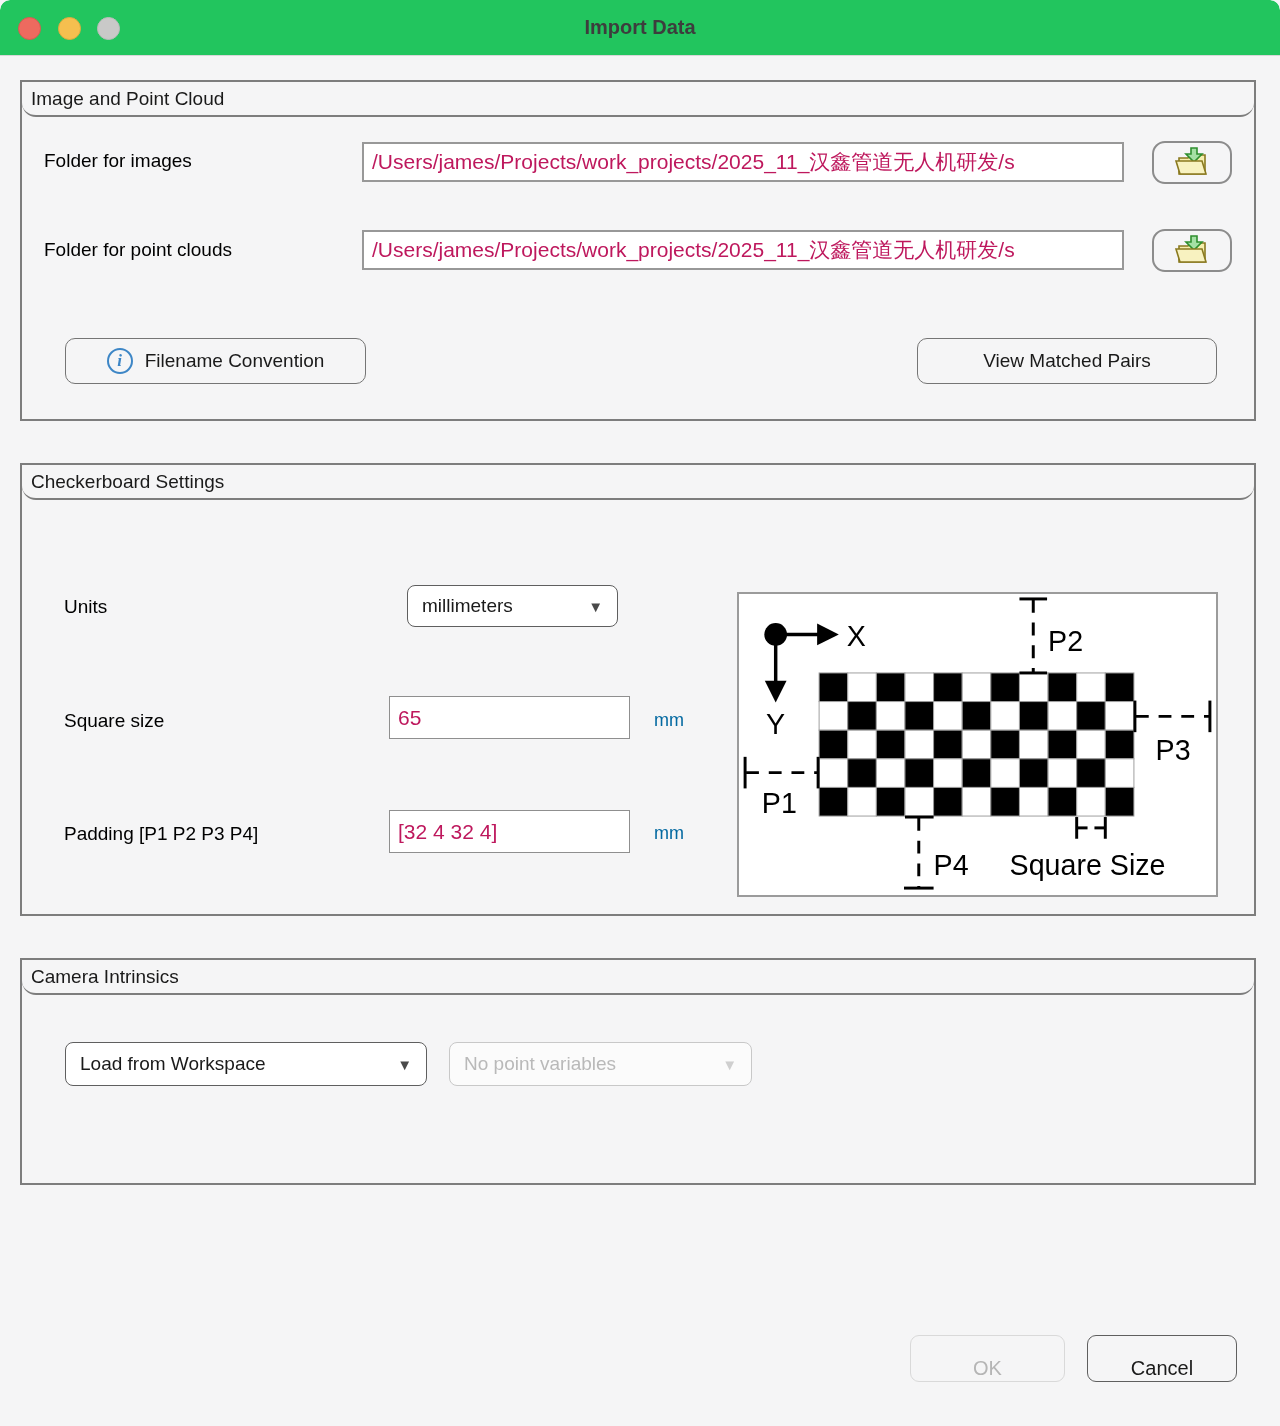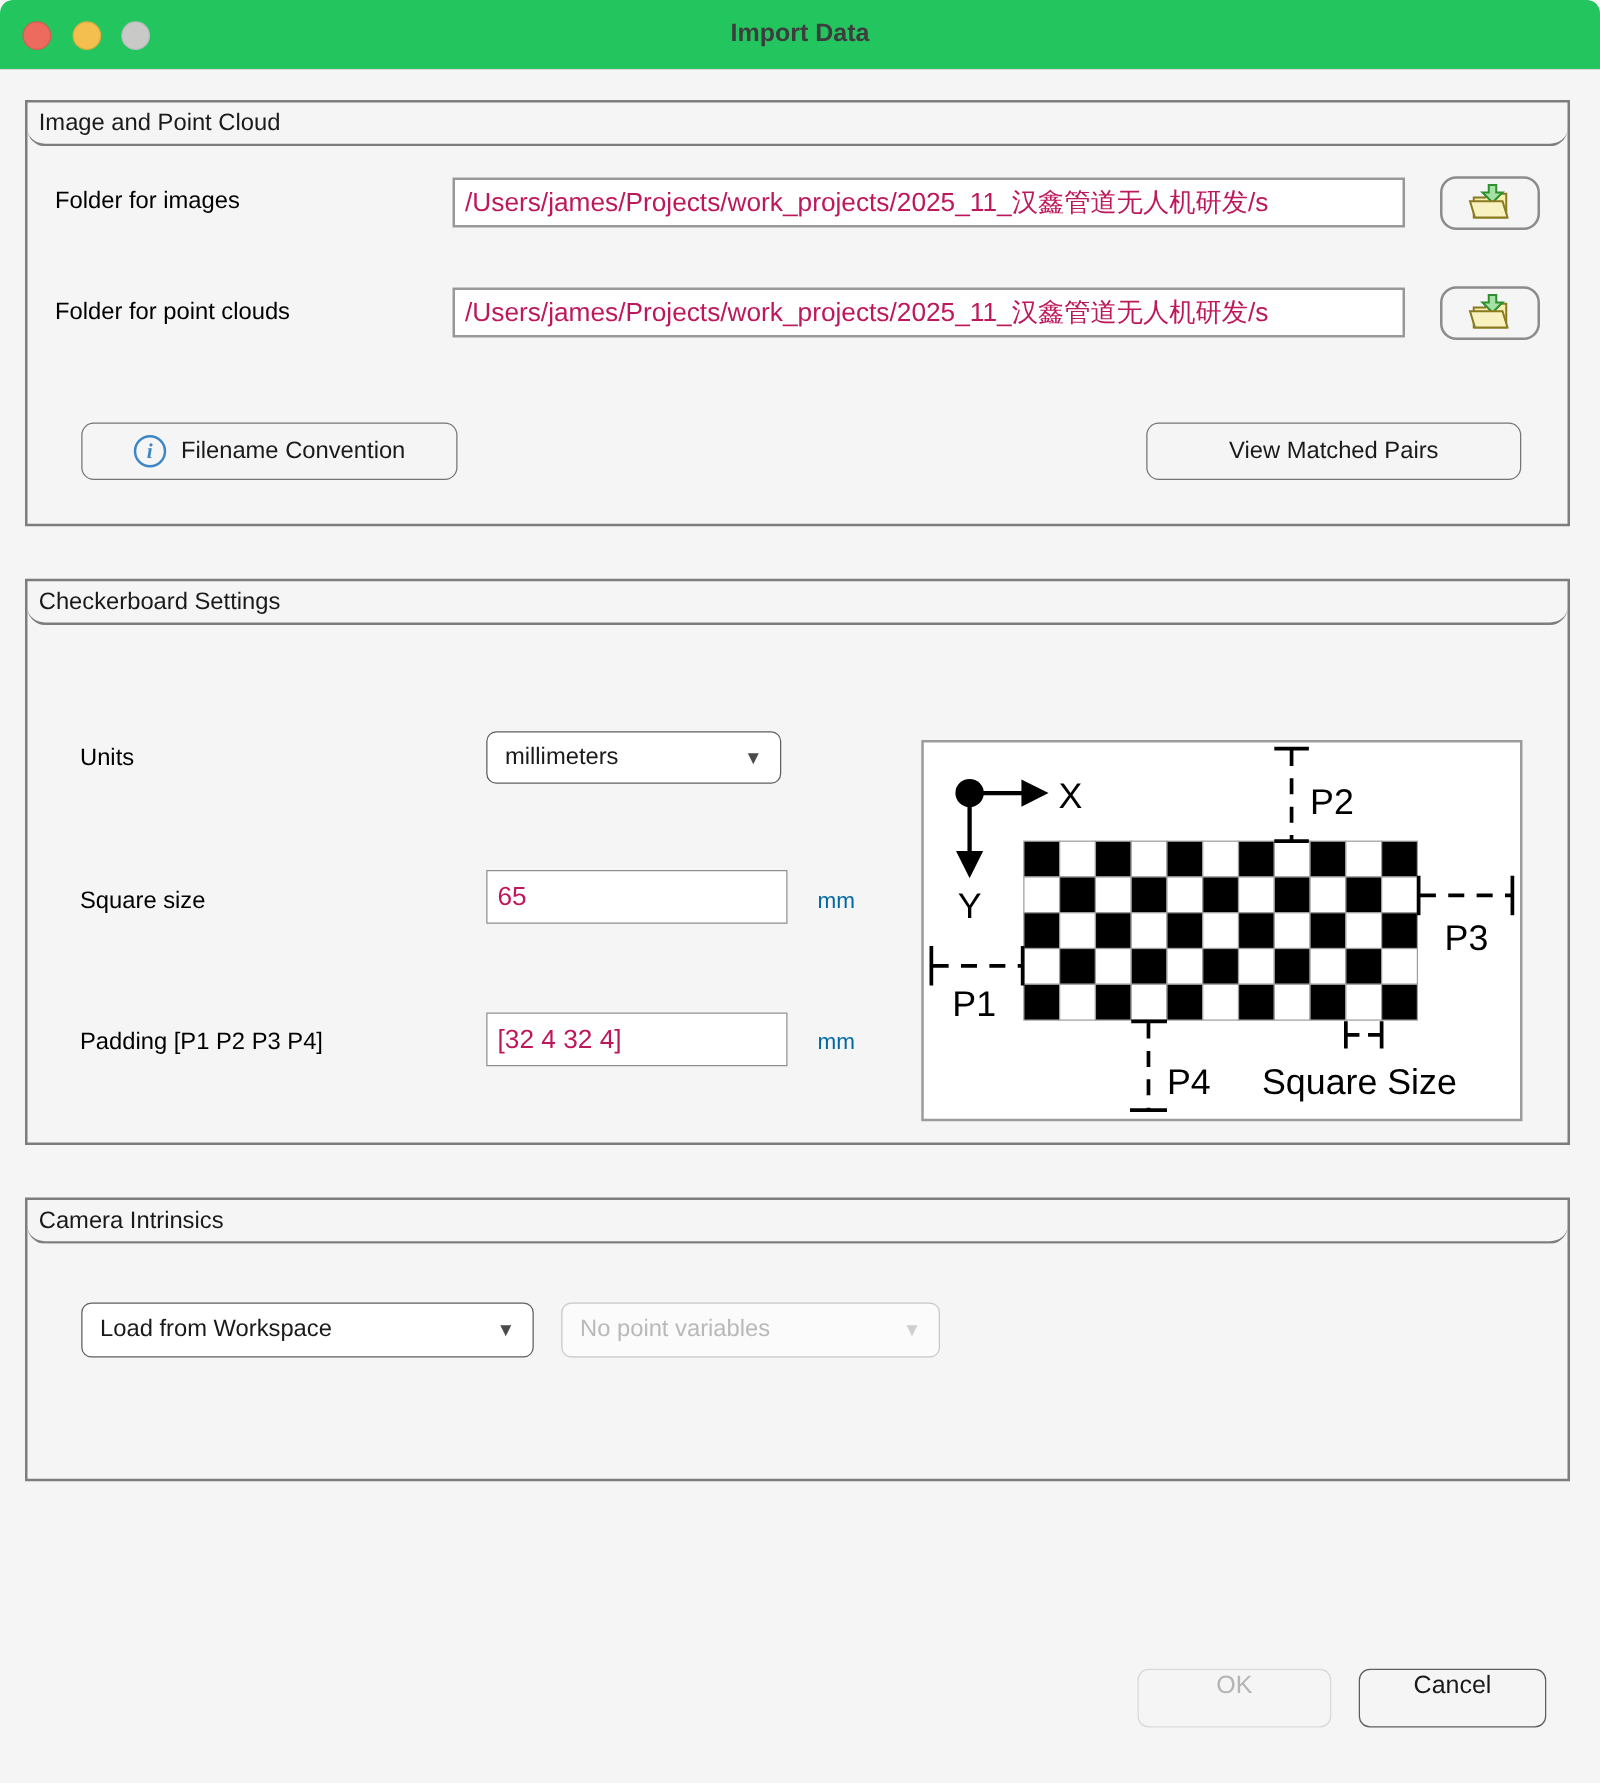--- a/index.html
+++ b/index.html
@@ -71,21 +71,21 @@
   .dropdown.disabled .dd-arrow{color:#cfcfcf;}
   .unit-label{position:absolute;font-size:18px;color:#0369a1;}
   
   .diagram-svg{
     position:absolute;background:#ffffff;border:2px solid #9b9b9b;box-sizing:border-box;
   }
   
   .footer-btn{
     position:absolute;top:1335px;height:47px;box-sizing:border-box;
     border-radius:9px;font-size:20px;
-    display:flex;align-items:flex-start;justify-content:center;
+    display:flex;align-items:flex-end;justify-content:center;
     font-family:"Liberation Sans","DejaVu Sans",sans-serif;background:#f5f5f6;
   }
   .footer-btn.ok{left:910px;width:155px;border:1.5px solid #d9d9d9;color:#b5b5b5;cursor:default;}
   .footer-btn.cancel{left:1087px;width:150px;border:1.5px solid #5f5f5f;color:#1a1a1a;cursor:pointer;}
 </style>
 </head>
 <body>
 
 <div class="titlebar">
   <div class="tl red"></div>
@@ -125,21 +125,21 @@
     <button class="push-btn" style="left:895px;top:221px;width:300px;height:46px;">
       <span>View Matched Pairs</span>
     </button>
   </div>
 </div>
 
 <div class="groupbox" style="top:463px;height:453px;">
   <div class="gb-header">Checkerboard Settings</div>
   <div class="gb-body">
     <div class="field-label" style="left:42px;top:96px;">Units</div>
-    <div class="dropdown" style="left:367px;top:85px;width:236px;">
+    <div class="dropdown" style="left:385px;top:85px;width:211px;">
       <span class="dd-text">millimeters</span>
       <span class="dd-arrow">▼</span>
     </div>
 
     <div class="field-label" style="left:42px;top:210px;">Square size</div>
     <input class="text-input" style="left: 367px; top: 196px; width: 241px; height: 43px; border-width: 1.5px; border-color: rgb(143, 143, 143);" type="text" value="65">
     <div class="unit-label" style="left:632px;top:210px;">mm</div>
 
     <div class="field-label" style="left:42px;top:323px;">Padding [P1 P2 P3 P4]</div>
     <input class="text-input" style="left: 367px; top: 310px; width: 241px; height: 43px; border-width: 1.5px; border-color: rgb(143, 143, 143);" type="text" value="[32 4 32 4]">

